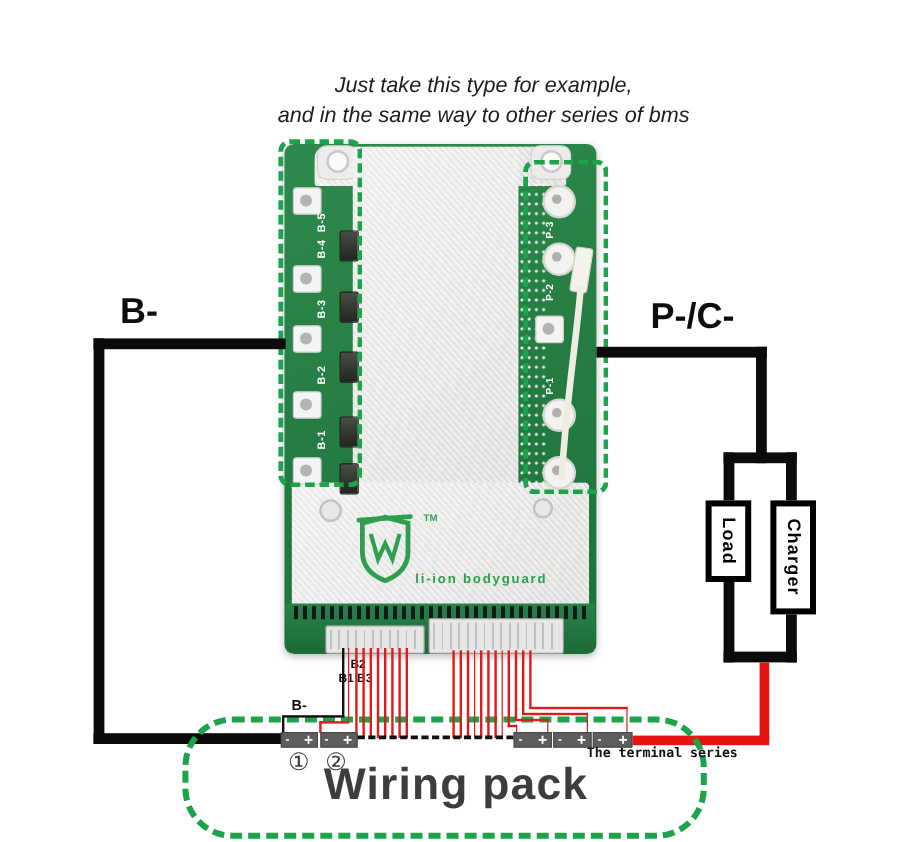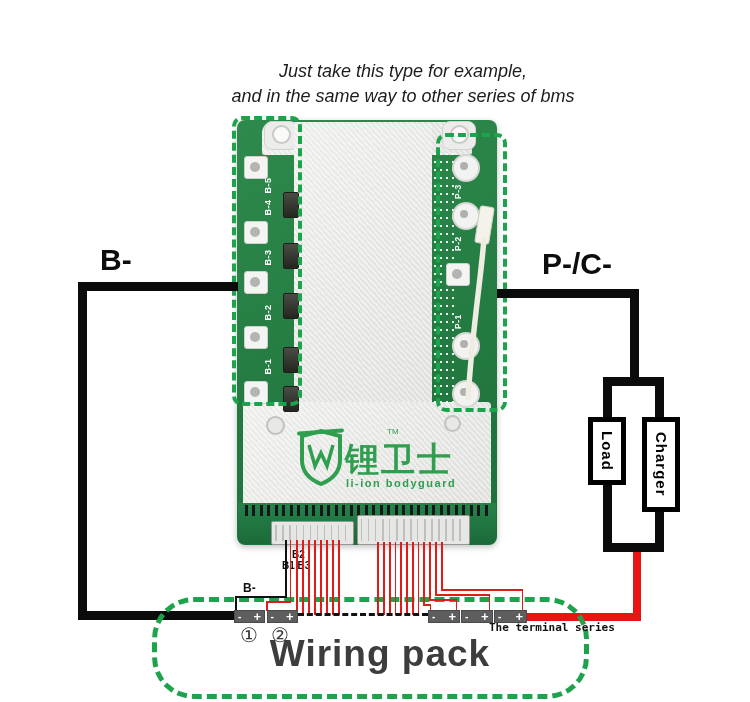--- a/index.html
+++ b/index.html
@@ -104,22 +104,21 @@
   <div class="abs" style="left:477px;top:206px;width:13px;height:36px;border-radius:3px;background:#f4f3eb;border:1px solid #d5d3c2;transform:rotate(9deg);"></div>
   <svg class="abs" style="left:458px;top:238px;" width="42" height="166" viewBox="0 0 42 166">
     <path d="M26,0 C23,42 14,92 10,162" stroke="#efede2" stroke-width="5.5" fill="none"></path>
   </svg>
 
   <div class="abs" style="left:297px;top:430px;width:47px;height:4px;background:#2f9e4f;transform:rotate(-4deg);border-radius:2px;"></div>
   <svg class="abs" style="left:299px;top:428px;" width="44" height="58" viewBox="0 0 44 58">
     <path d="M22,3 L41,8 V32 C41,45 32,52 22,56 C12,52 3,45 3,32 V8 Z" fill="none" stroke="#2f9e4f" stroke-width="4"></path>
     <path d="M10,17 L16,38 L22,25 L28,38 L34,17" fill="none" stroke="#2f9e4f" stroke-width="3.5"></path>
   </svg>
-  <div class="abs logo-green" style="left:360px;top:427px;font-size:8px;font-weight:400;padding-left:27px;">TM</div>
-  <div class="abs logo-green" style="left:345px;top:437px;font-size:34px;font-weight:700;letter-spacing:2px;">锂卫士</div>
+  <div class="abs logo-green" style="left:326px;top:427px;font-size:8px;font-weight:700;padding-left:27px;">TM</div>
   <div class="abs logo-green" style="left:346px;top:477px;font-size:11px;font-weight:700;letter-spacing:1.5px;">li-ion bodyguard</div>
 
   <div class="abs" style="left:238px;top:503px;width:258px;height:41px;background:linear-gradient(#27824a,#1b6a37);border-radius:0 0 8px 8px;"></div>
   <div class="abs pinrow" style="left:245px;top:505px;width:246px;height:11px;"></div>
   <div class="abs conn" style="left:271px;top:521px;width:81px;height:22px;"></div>
   <div class="abs conn" style="left:357px;top:515px;width:111px;height:28px;"></div>
   <div class="abs smalllbl" style="left:292px;top:518px;">B2</div>
   <div class="abs smalllbl" style="left:282px;top:529px;">B1 B3</div>
 
   <div class="abs dashedbox" style="left:232px;top:116px;width:62px;height:282px;"></div>

